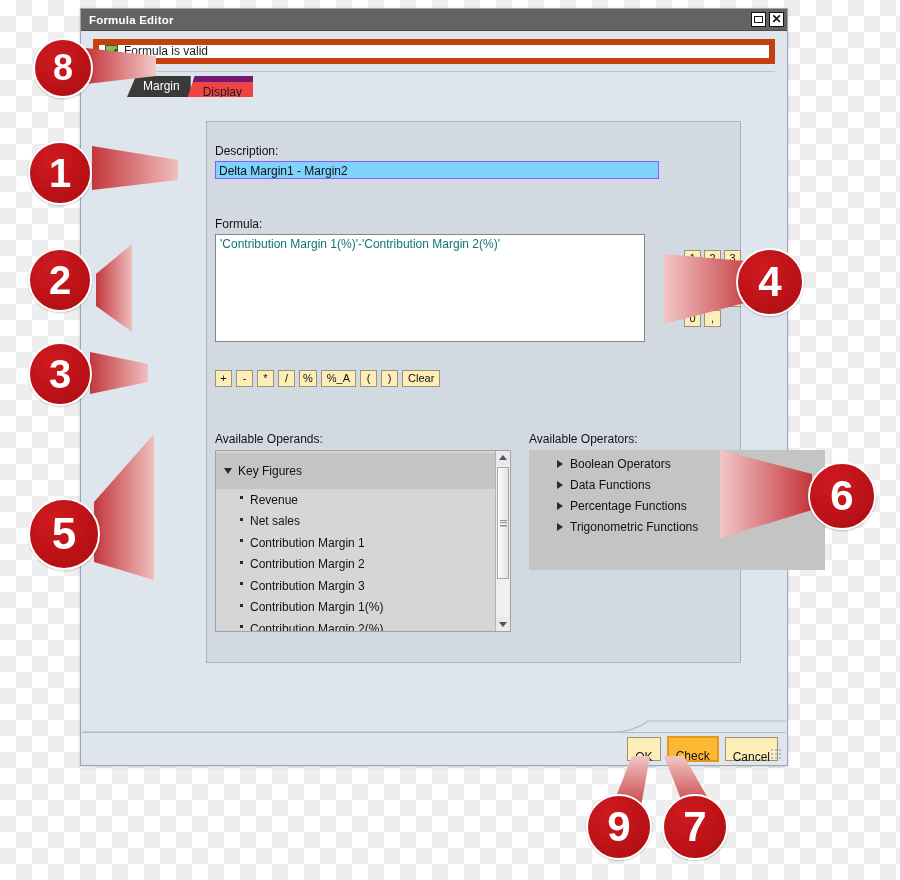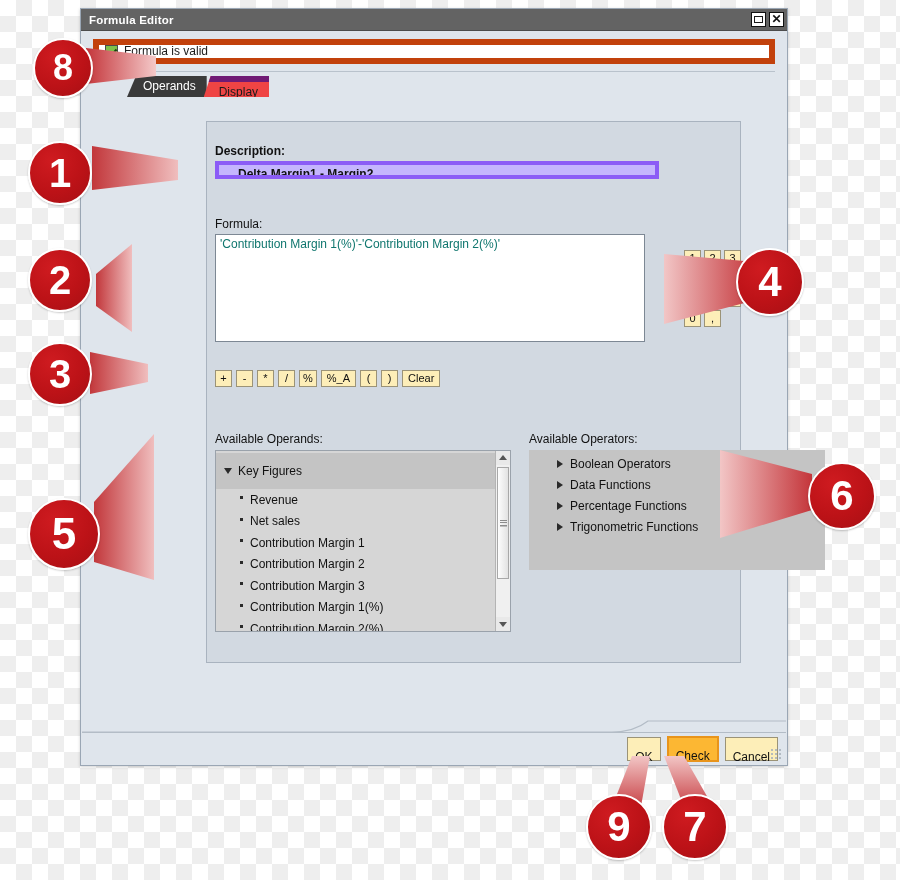--- a/index.html
+++ b/index.html
@@ -88,25 +88,25 @@
     padding-left:15px;margin-left:-3px;
     border-top:6px solid #701a75;
   }
 
   
   #panel{
     position:absolute;left:125px;top:112px;width:535px;height:542px;
     background:#d2d9e1;border:1px solid #a9b3bf;box-sizing:border-box;
   }
   .fieldlabel{font-size:12px;color:#111;margin-bottom:3px;}
-  #descWrap{position:absolute;left:8px;top:22px;width:450px;font-weight:bold;}
+  #descWrap{position:absolute;left:8px;top:22px;width:450px;}
   #descInput{
-    width:444px;height:18px;background:#c4b5fd;
-    border:4px solid #8b5cf6;box-sizing:border-box;
-    font-size:12px;color:#111;padding:1px 19px;line-height:16px;
+    width:444px;height:18px;background:#7dd3fc;
+    border:1px solid #8b5cf6;box-sizing:border-box;
+    font-size:12px;color:#111;padding:1px 3px;line-height:16px;
     white-space:nowrap;overflow:hidden;
   }
   #formulaWrap{position:absolute;left:8px;top:95px;width:435px;}
   #formulaBox{
     width:430px;height:108px;background:#ffffff;
     border:1px solid #7d8894;box-sizing:border-box;
     font-size:12px;color:#0f766e;padding:2px 4px;line-height:15px;
     white-space:pre-wrap;word-break:break-word;overflow:hidden;
   }
 
@@ -336,21 +336,21 @@
 
   <div id="statusWrap">
     <div id="statusbar">
       <span class="chk"></span>
       <span class="txt">Formula is valid</span>
     </div>
   </div>
   <div id="statusRule"></div>
 
   <div id="tabs">
-    <div class="tab active">Operands</div>
+    <div class="tab active">Margin</div>
     <div class="tab inactive">Display</div>
   </div>
 
   <div id="panel">
 
     <div id="descWrap">
       <div class="fieldlabel">Description:</div>
       <div id="descInput">Delta Margin1 - Margin2</div>
     </div>
 

